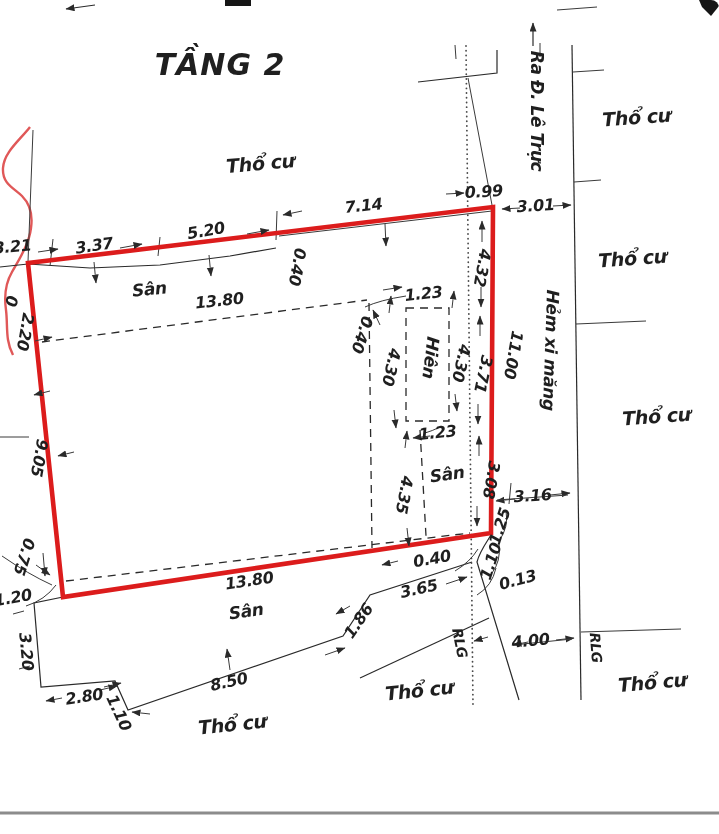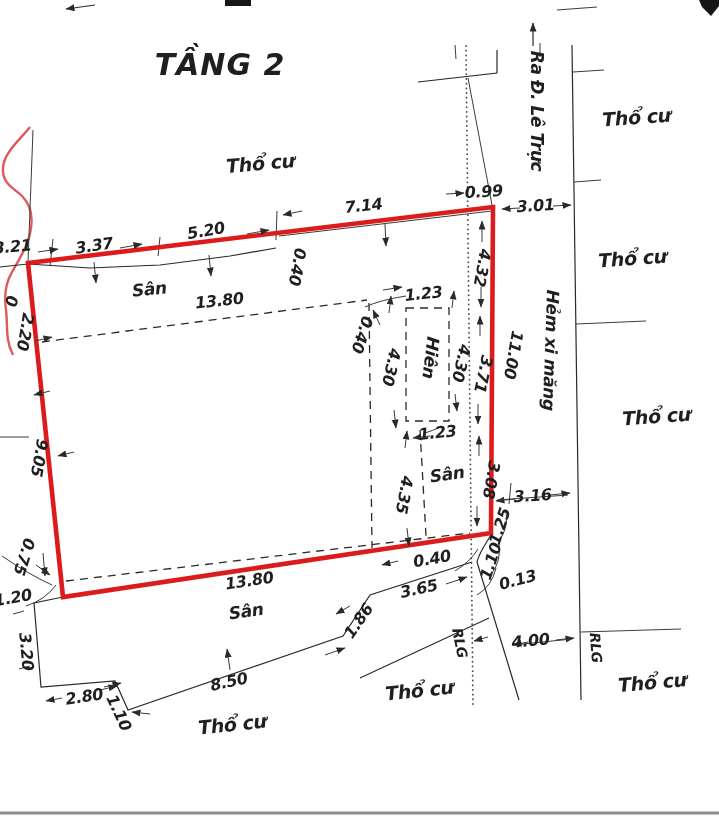--- a/index.html
+++ b/index.html
@@ -1,16 +1,16 @@
 <!DOCTYPE html>
 <html><head>
 <meta charset="utf-8">
 <style>
   html,body{margin:0;padding:0;background:#ffffff;}
-  #stage{position:relative;width:719px;height:834px;background:#ffffff;overflow:hidden;}
+  #stage{position:relative;width:719px;height:834px;background:#ffffff;overflow:hidden;border-radius:8px;}
   svg{position:absolute;left:0;top:0;}
   .ink{stroke:#2a2a2a;stroke-width:1.2;fill:none;}
   .ink-thin{stroke:#3a3a3a;stroke-width:1;fill:none;}
   .dash{stroke:#2a2a2a;stroke-width:1.3;fill:none;stroke-dasharray:8 6;}
   .dots{stroke:#4a4a4a;stroke-width:1.8;fill:none;stroke-dasharray:0.1 4.6;stroke-linecap:round;}
   .t{font-family:"DejaVu Sans", sans-serif;font-style:italic;font-weight:bold;fill:#1f1f1f;letter-spacing:-0.4px;}
   .dim{font-size:16px;}
   .dim-s{font-size:14px;}
   .land{font-size:19px;}
   .yard{font-size:17px;}

